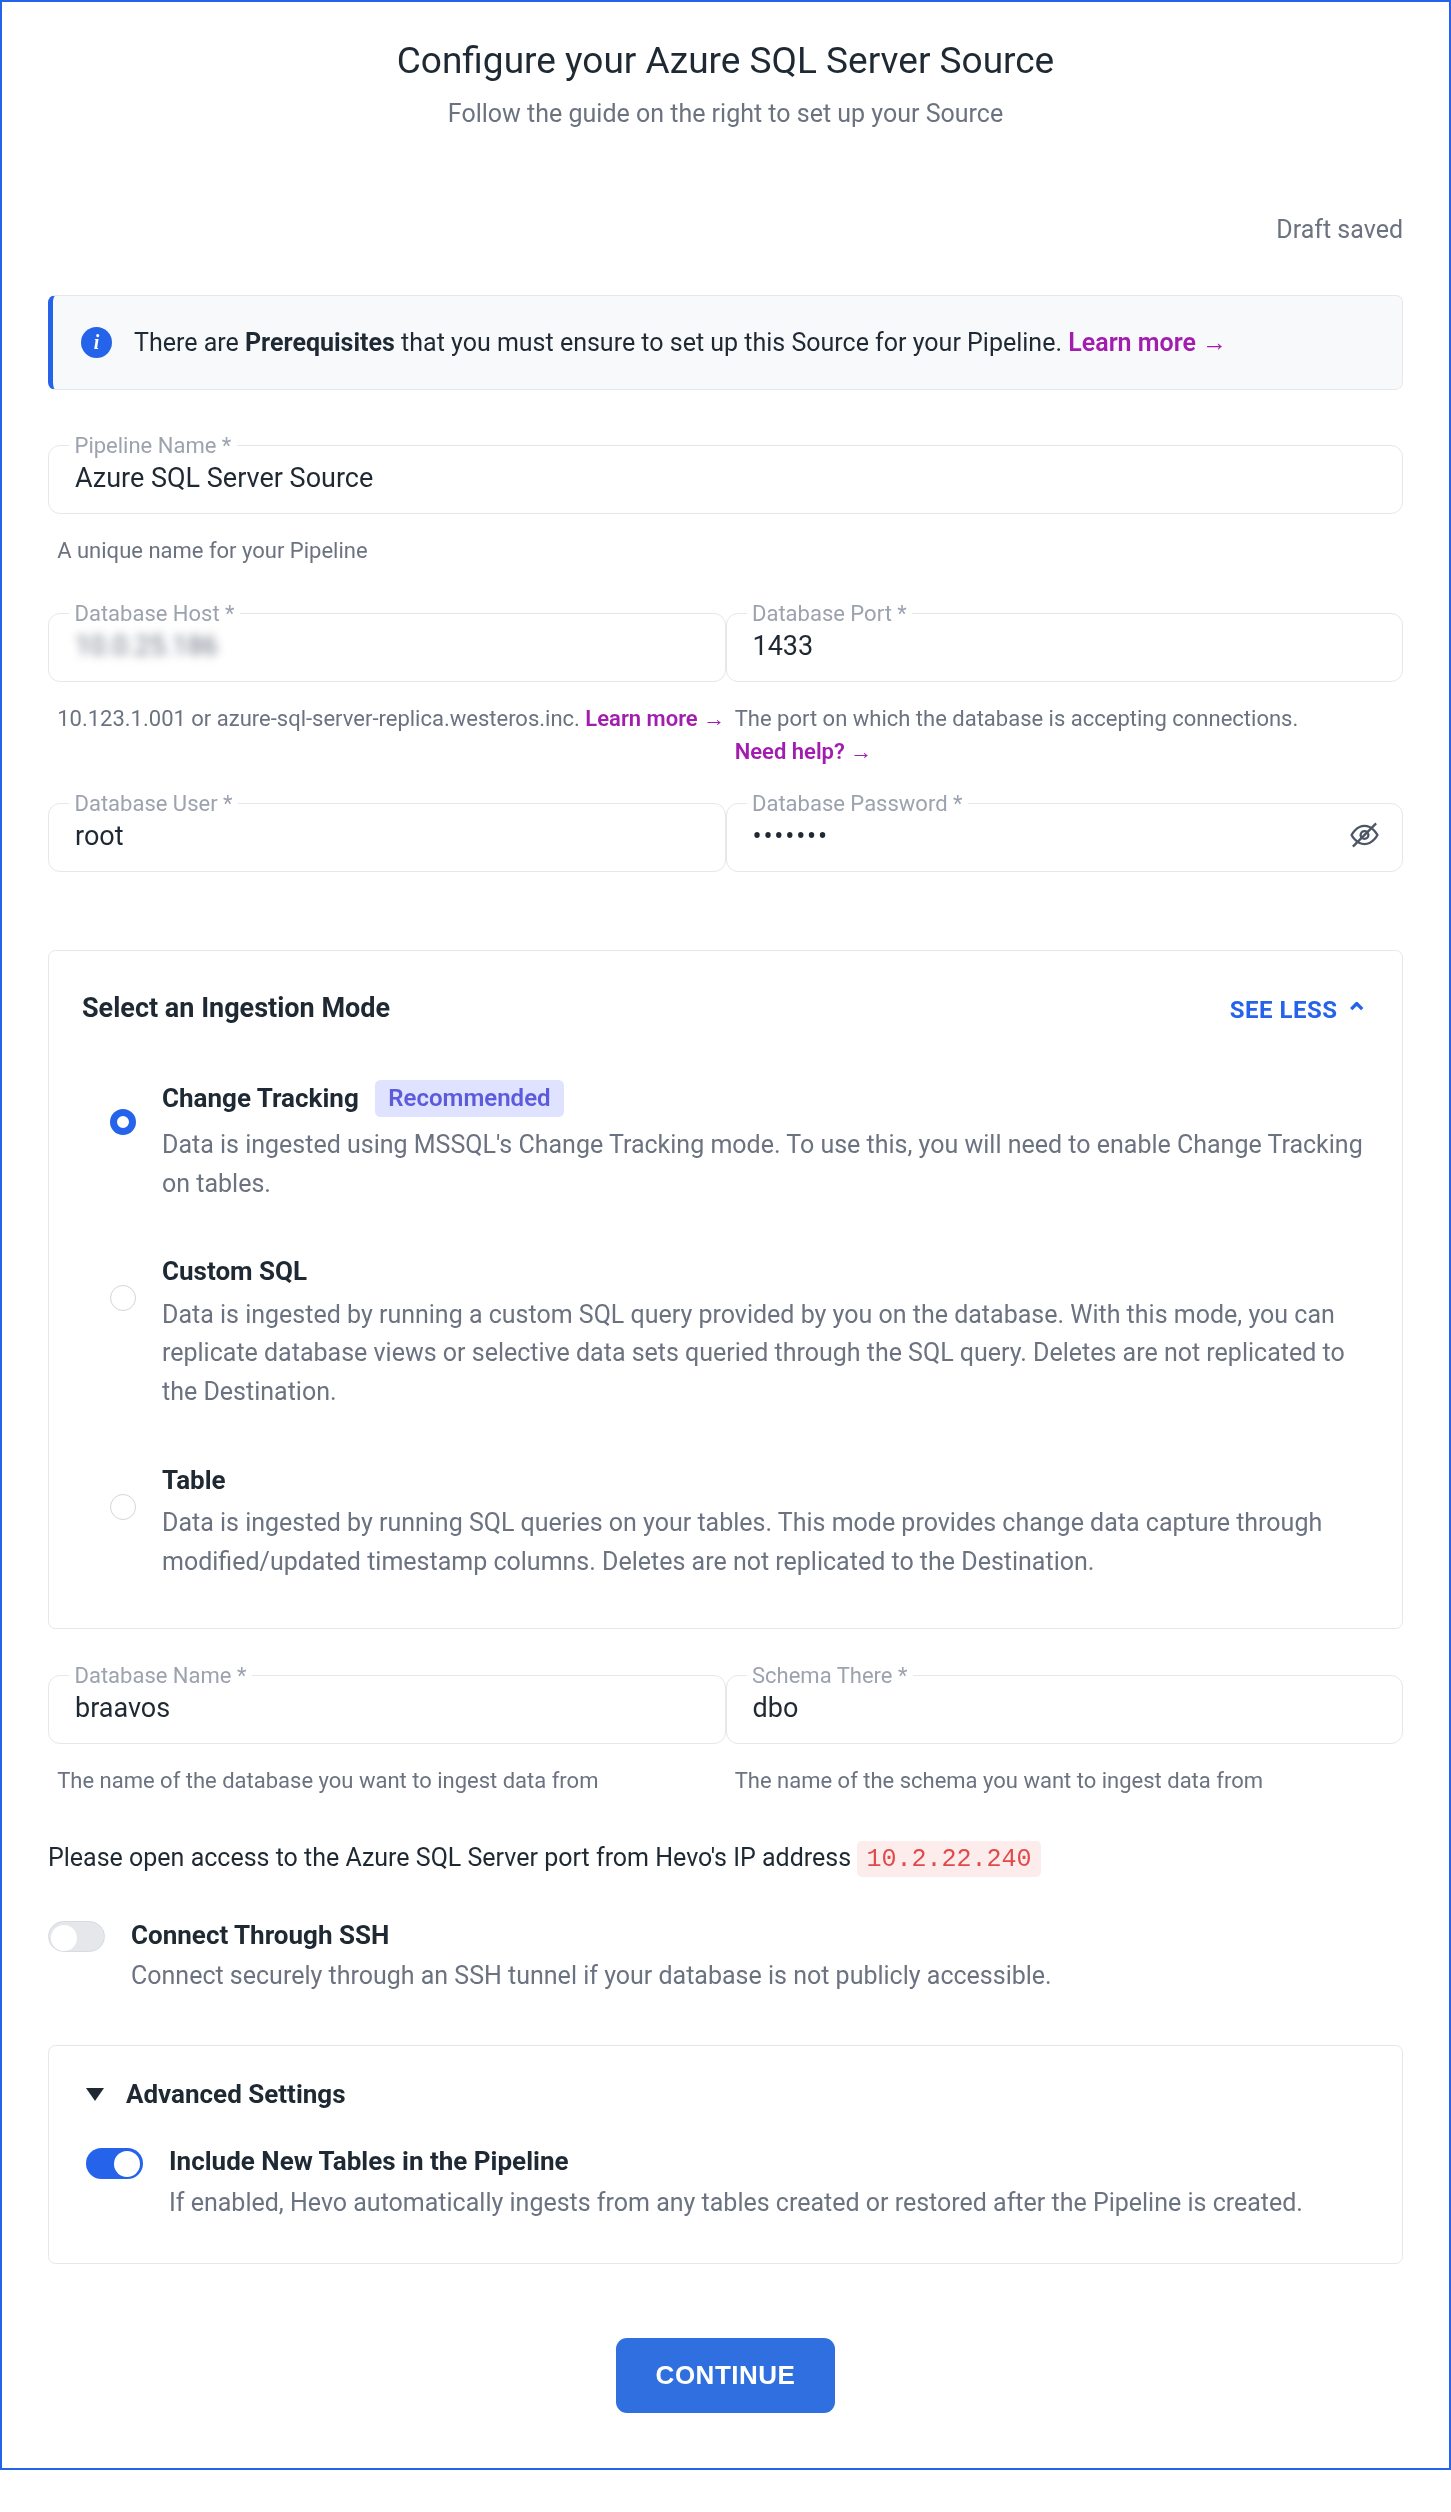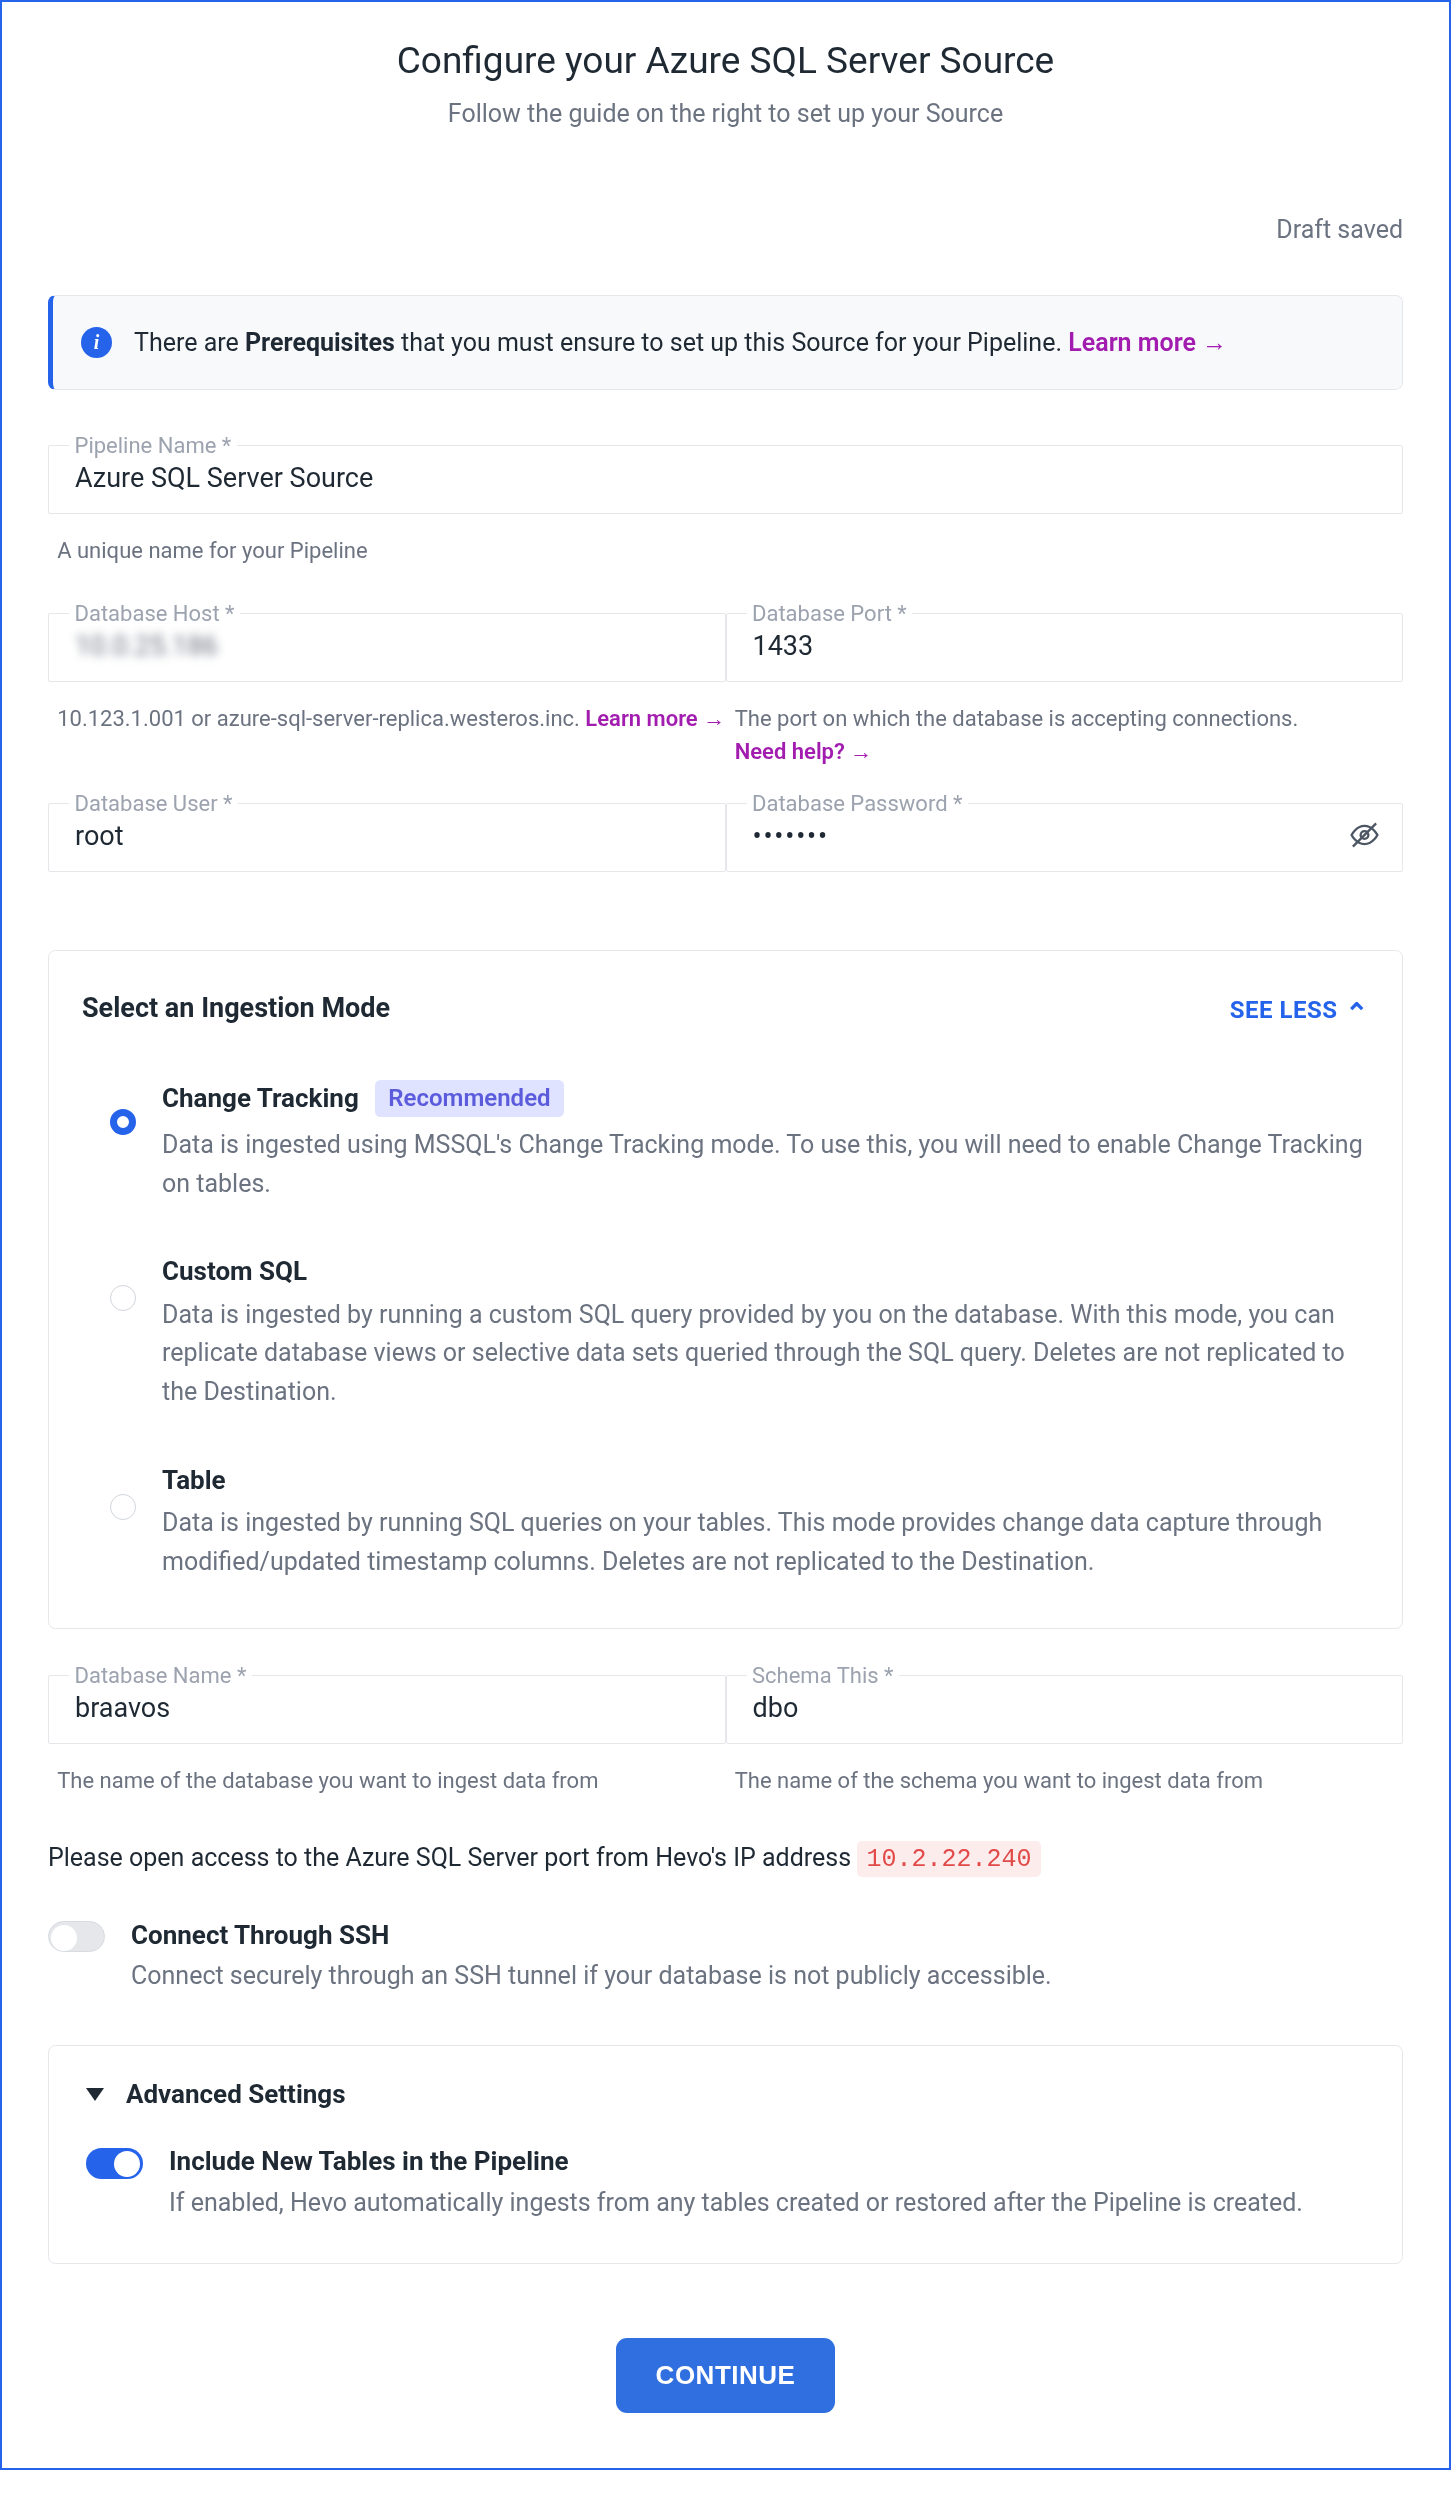--- a/index.html
+++ b/index.html
@@ -57,21 +57,21 @@
   }
   .info-text { font-size: 25px; color: #1f2933; }
   .info-text b { font-weight: 700; }
   .link { color: #a21caf; font-weight: 600; cursor: pointer; }
   .link.sm { font-size: 22px; }
   .arrow::after { content: " →"; }
   .form { margin-top: 55px; }
   .field {
     position: relative;
     border: 0.9px solid #e5e7eb;
-    border-radius: 2px;
+    border-radius: 12px;
     padding: 16.6px 26px 18.4px 26px;
   }
   .field-label {
     position: absolute;
     top: -13px; left: 20px;
     background: #fff;
     padding: 0 5.5px;
     font-size: 22px;
     color: #9ca3af;
   }
@@ -364,21 +364,21 @@
     <div class="row">
       <div class="col">
         <div class="field">
           <div class="field-label">Database Name *</div>
           <input class="field-input" value="braavos" style="">
         </div>
         <div class="helper">The name of the database you want to ingest data from</div>
       </div>
       <div class="col">
         <div class="field">
-          <div class="field-label">Schema This *</div>
+          <div class="field-label">Schema There *</div>
           <input class="field-input" value="dbo" style="">
         </div>
         <div class="helper">The name of the schema you want to ingest data from</div>
       </div>
     </div>
 
     <div class="ip-notice">
       <span>Please open access to the Azure SQL Server port from Hevo's IP address </span><span class="ip-chip">10.2.22.240</span>
     </div>
 

